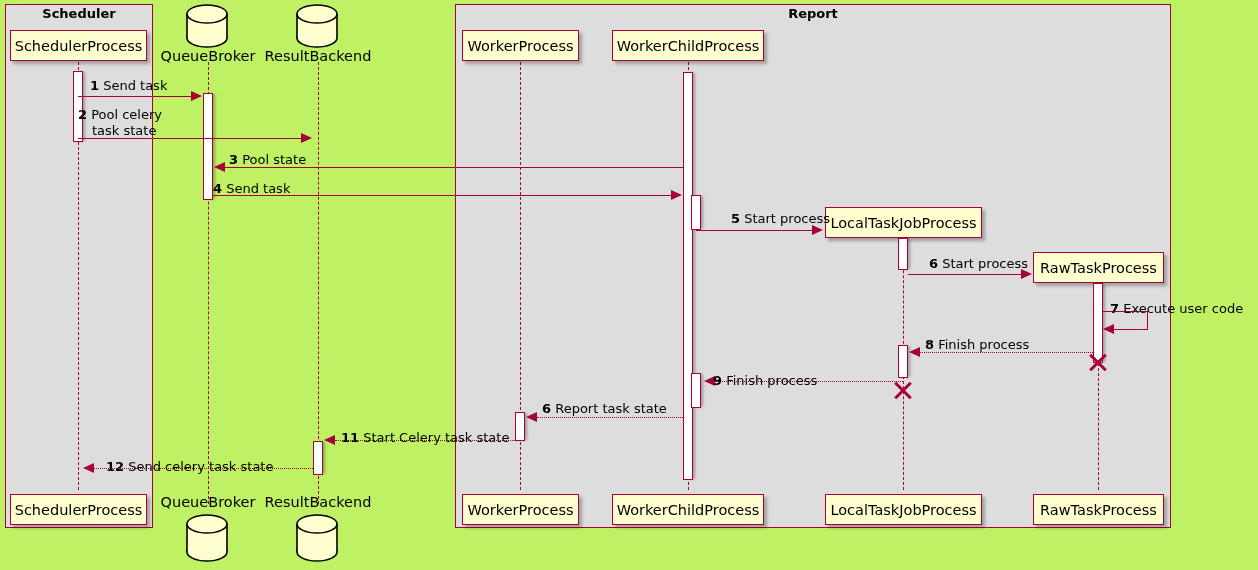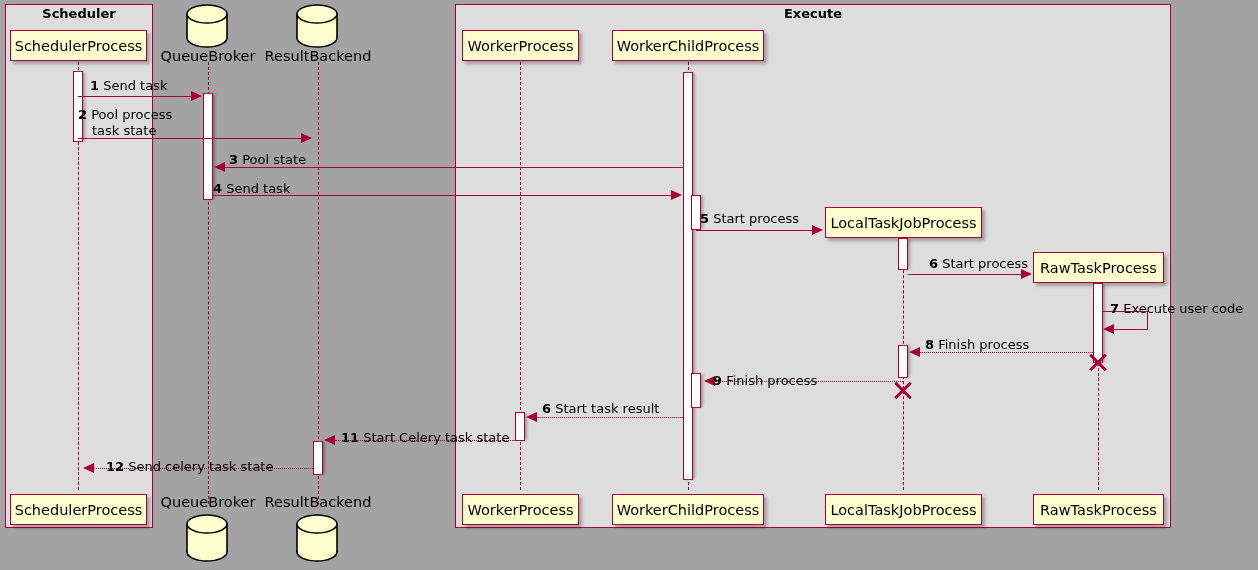--- a/index.html
+++ b/index.html
@@ -1,17 +1,17 @@
 <!DOCTYPE html>
 <html><head>
 <meta charset="utf-8">
 <style>
   html,body{margin:0;padding:0;background:#ffffff;}
   body{font-family:"DejaVu Sans","Liberation Sans",sans-serif;}
-  #canvas{position:relative;width:1258px;height:570px;background:#a3a3a3;overflow:hidden;}
+  #canvas{position:relative;width:1258px;height:570px;background:#bef264;overflow:hidden;}
 
   
   .group{position:absolute;background:#DDDDDD;border:1px solid #A80036;box-sizing:border-box;}
   .group-title{position:absolute;font-weight:bold;font-size:13px;color:#000;white-space:nowrap;}
 
   
   .lifeline{position:absolute;width:0;border-left:1px dashed #A80036;}
 
   
   .pbox{position:absolute;background:#FEFECE;border:1.5px solid #A80036;
@@ -49,21 +49,21 @@
 </style>
 </head>
 <body>
 
 <div id="canvas">
 
   <div class="group" style="left:5px;top:4px;width:148px;height:524px;"></div>
   <div class="group-title" style="left:5px;top:6px;width:148px;text-align:center;">Scheduler</div>
 
   <div class="group" style="left:455px;top:4px;width:716px;height:524px;"></div>
-  <div class="group-title" style="left:455px;top:6px;width:716px;text-align:center;">Execute</div>
+  <div class="group-title" style="left:455px;top:6px;width:716px;text-align:center;">Report</div>
 
   <div class="lifeline" style="left:78px;top:62px;height:428px;"></div>
   <div class="lifeline" style="left:208px;top:62px;height:442px;"></div>
   <div class="lifeline" style="left:318px;top:62px;height:442px;"></div>
   <div class="lifeline" style="left:520px;top:62px;height:428px;"></div>
   <div class="lifeline" style="left:688px;top:62px;height:428px;"></div>
   <div class="lifeline" style="left:903px;top:240px;height:250px;"></div>
   <div class="lifeline" style="left:1098px;top:284px;height:206px;"></div>
 
   <div class="pbox" style="left:10px;top:30px;width:137px;height:31px;">SchedulerProcess</div>
@@ -116,41 +116,41 @@
   <div class="head right" style="left:191px;top:91px;"></div>
   <div class="mlabel" style="left:90px;top:78px;text-align:center;">
     <span class="num">1</span>
     <span>Send task</span>
   </div>
 
   <div class="arrow" style="left:78px;top:138px;width:223px;"></div>
   <div class="head right" style="left:301px;top:133px;"></div>
   <div class="mlabel two-line" style="left:78px;top:107px;width:110px;">
     <span class="num">2</span>
-    <span>Pool process</span><br>
+    <span>Pool celery</span><br>
     <span style="margin-left:14px;">task state</span>
   </div>
 
   <div class="arrow" style="left:225px;top:167px;width:458px;"></div>
   <div class="head left" style="left:214px;top:162px;"></div>
   <div class="mlabel" style="left:229px;top:152px;">
     <span class="num">3</span>
     <span>Pool state</span>
   </div>
 
   <div class="arrow" style="left:213px;top:195px;width:458px;"></div>
   <div class="head right" style="left:671px;top:190px;"></div>
   <div class="mlabel" style="left:213px;top:181px;">
     <span class="num">4</span>
     <span>Send task</span>
   </div>
 
   <div class="arrow" style="left:696px;top:230px;width:116px;"></div>
   <div class="head right" style="left:812px;top:225px;"></div>
-  <div class="mlabel" style="left:700px;top:211px;">
+  <div class="mlabel" style="left:700px;top:211px;padding-left:31px;">
     <span class="num">5</span>
     <span>Start process</span>
   </div>
 
   <div class="arrow" style="left:908px;top:274px;width:113px;"></div>
   <div class="head right" style="left:1021px;top:269px;"></div>
   <div class="mlabel" style="left:929px;top:256px;">
     <span class="num">6</span>
     <span>Start process</span>
   </div>
@@ -175,21 +175,21 @@
   <div class="head left" style="left:704px;top:376px;"></div>
   <div class="mlabel" style="left:713px;top:373px;">
     <span class="num">9</span>
     <span>Finish process</span>
   </div>
 
   <div class="arrow dotted" style="left:537px;top:417px;width:146px;"></div>
   <div class="head left" style="left:526px;top:412px;"></div>
   <div class="mlabel" style="left:542px;top:401px;">
     <span class="num">6</span>
-    <span>Start task result</span>
+    <span>Report task state</span>
   </div>
 
   <div class="arrow dotted" style="left:335px;top:440px;width:180px;"></div>
   <div class="head left" style="left:324px;top:435px;"></div>
   <div class="mlabel" style="left:341px;top:430px;">
     <span class="num">11</span>
     <span>Start Celery task state</span>
   </div>
 
   <div class="arrow dotted" style="left:94px;top:468px;width:219px;"></div>

